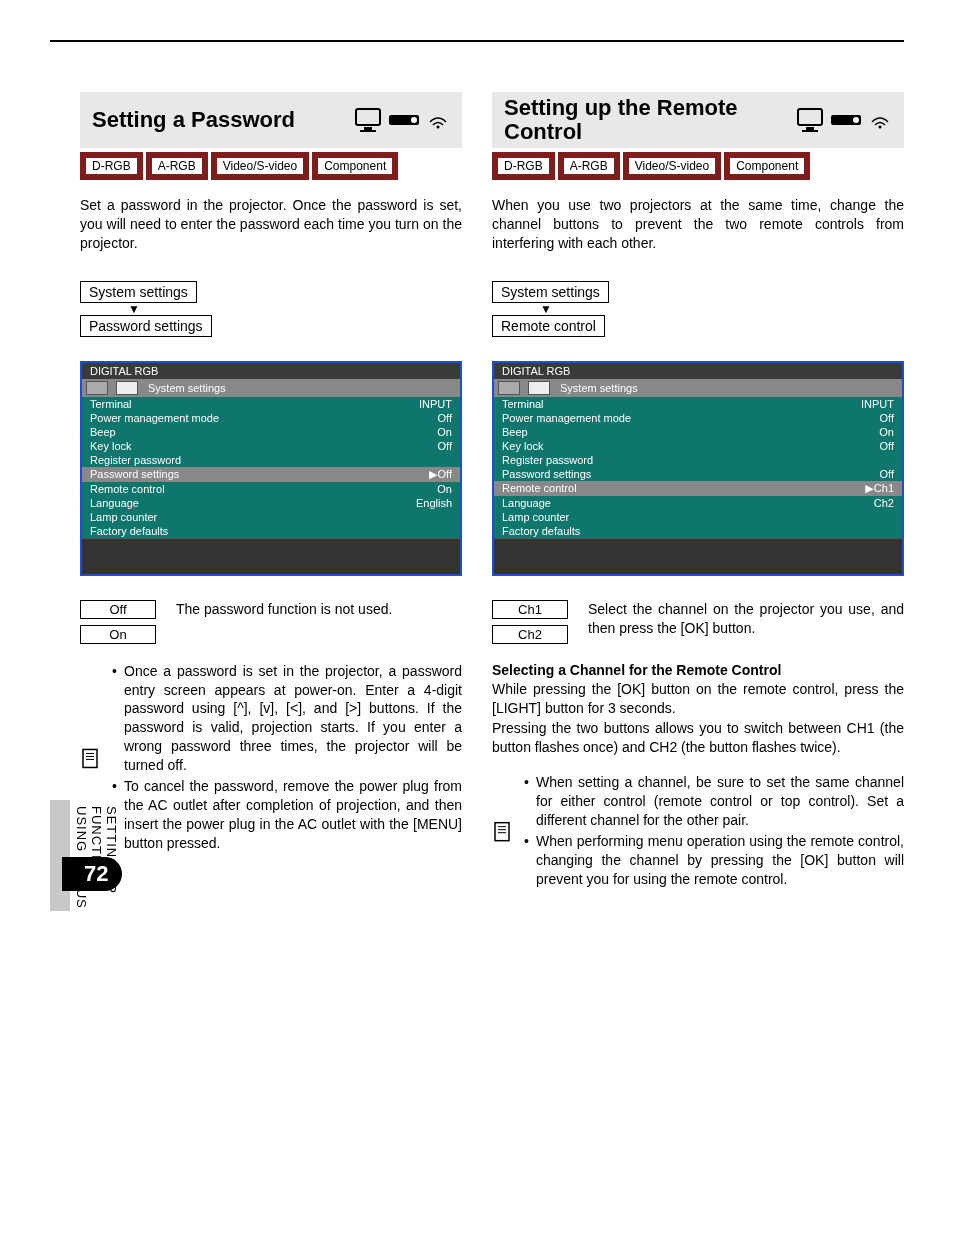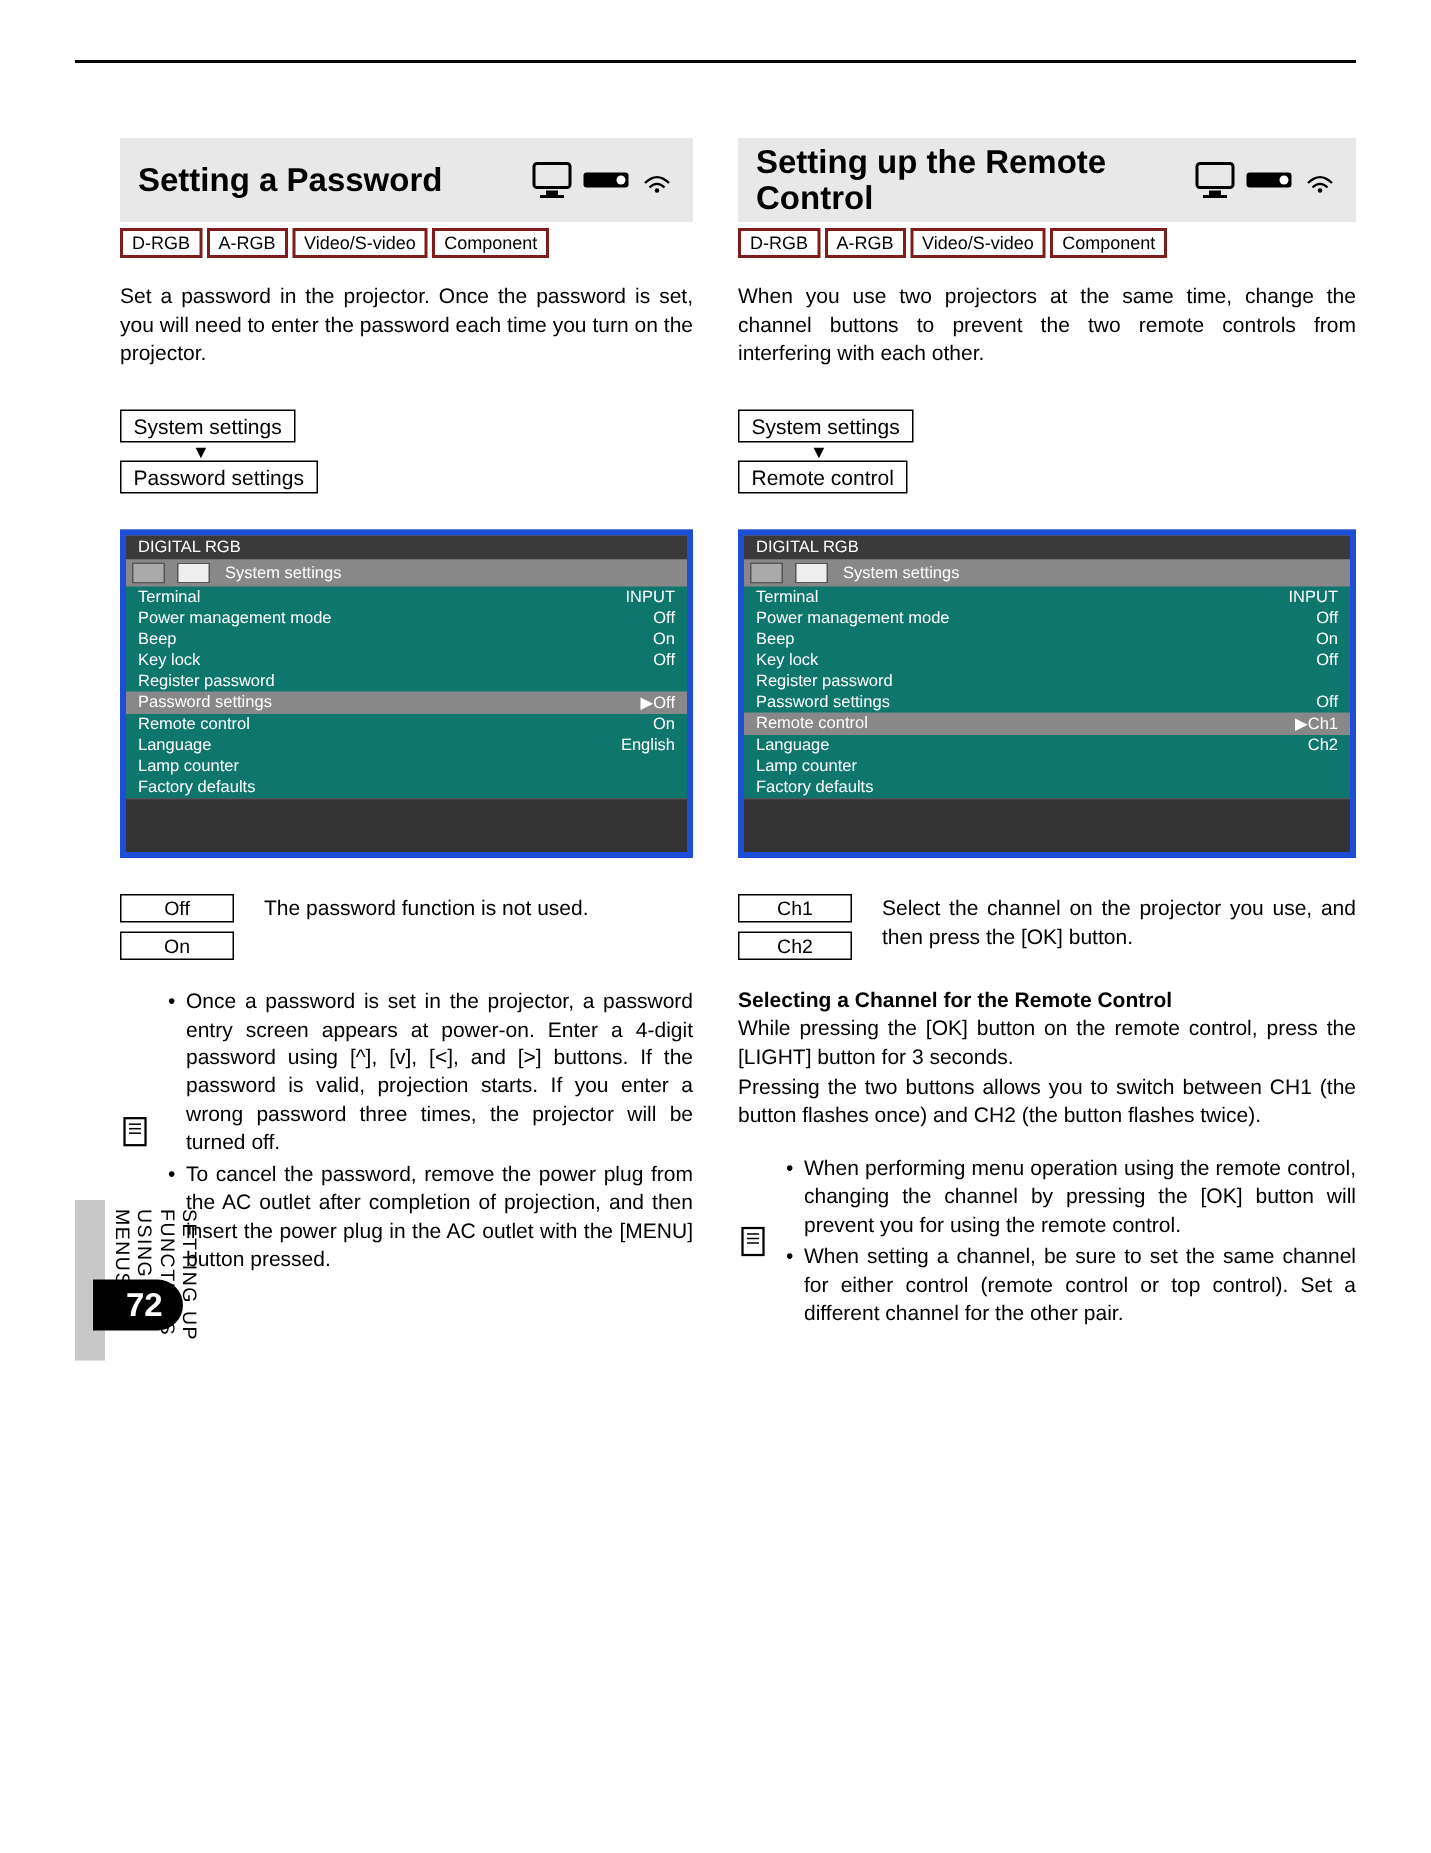--- a/index.html
+++ b/index.html
@@ -7,26 +7,26 @@
   .top-line { border-top: 2px solid #000; margin-bottom: 50px; }
   .columns { display: flex; gap: 30px; }
   .col { flex: 1; }
   .section-header { background: #e8e8e8; padding: 8px 12px; position: relative; margin-bottom: 4px; display: flex; align-items: center; justify-content: space-between; height: 56px; }
   .section-header h2 { font-size: 22px; font-weight: bold; line-height: 1.1; }
   .header-icons { display: flex; align-items: center; gap: 4px; }
   .monitor-icon { width: 30px; height: 26px; }
   .keyboard-icon { width: 34px; height: 18px; }
   .wifi-icon { width: 24px; height: 24px; }
   .badges { display: flex; gap: 3px; margin-bottom: 16px; flex-wrap: wrap; }
-  .badge { border: 2px solid #7f1d1d; padding: 1px 6px; font-size: 12px; }
+  .badge { border: 6px solid #7f1d1d; padding: 1px 6px; font-size: 12px; }
   .intro { text-align: justify; margin-bottom: 28px; line-height: 1.35; }
   .nav-path { display: flex; flex-direction: column; align-items: flex-start; gap: 0; margin-bottom: 24px; }
   .nav-box { border: 1px solid #000; padding: 2px 8px; font-size: 14px; }
   .nav-arrow { font-size: 12px; padding-left: 48px; line-height: 1; }
-  .menu-screenshot { border: 4px solid #1d4ed8; background: #888; margin-bottom: 24px; font-size: 11px; color: #fff; }
+  .menu-screenshot { border: 2px solid #1d4ed8; background: #888; margin-bottom: 24px; font-size: 11px; color: #fff; }
   .menu-title { background: #3a3a3a; padding: 2px 8px; font-size: 11px; }
   .menu-tabs { display: flex; background: #888; padding: 2px 0; align-items: center; }
   .menu-tab { width: 22px; height: 14px; background: #aaa; margin: 0 4px; border: 1px solid #555; }
   .menu-tab.active { background: #eee; }
   .menu-tab-label { margin-left: 6px; font-size: 11px; }
   .menu-rows { background: #0f766e; }
   .menu-row { display: flex; justify-content: space-between; padding: 1px 8px; font-size: 11px; color: #fff; }
   .menu-row.highlight { background: #888; }
   .menu-row .label { display: flex; gap: 2px; }
   .menu-footer { height: 36px; background: #333; border-top: 1px solid #555; }
@@ -270,20 +270,20 @@
     <p class="para" style="margin-bottom:16px;">Pressing the two buttons allows you to switch between CH1 (the button flashes once) and CH2 (the button flashes twice).</p>
 
     <div class="note-block">
       <svg class="note-icon" viewBox="0 0 22 22">
           <rect x="3" y="2" width="14" height="18" fill="none" stroke="#000" stroke-width="1.5"></rect>
           <line x1="6" y1="6" x2="14" y2="6" stroke="#000"></line>
           <line x1="6" y1="9" x2="14" y2="9" stroke="#000"></line>
           <line x1="6" y1="12" x2="14" y2="12" stroke="#000"></line>
         </svg>
       <ul class="note-list">
+        <li>When setting a channel, be sure to set the same channel for either control (remote control or top control). Set a different channel for the other pair.</li>
         <li>When performing menu operation using the remote control, changing the channel by pressing the [OK] button will prevent you for using the remote control.</li>
-        <li>When setting a channel, be sure to set the same channel for either control (remote control or top control). Set a different channel for the other pair.</li>
       </ul>
     </div>
   </div>
 </div>
 
 <div class="page-num-wrap">72</div>
 
 </body></html>

